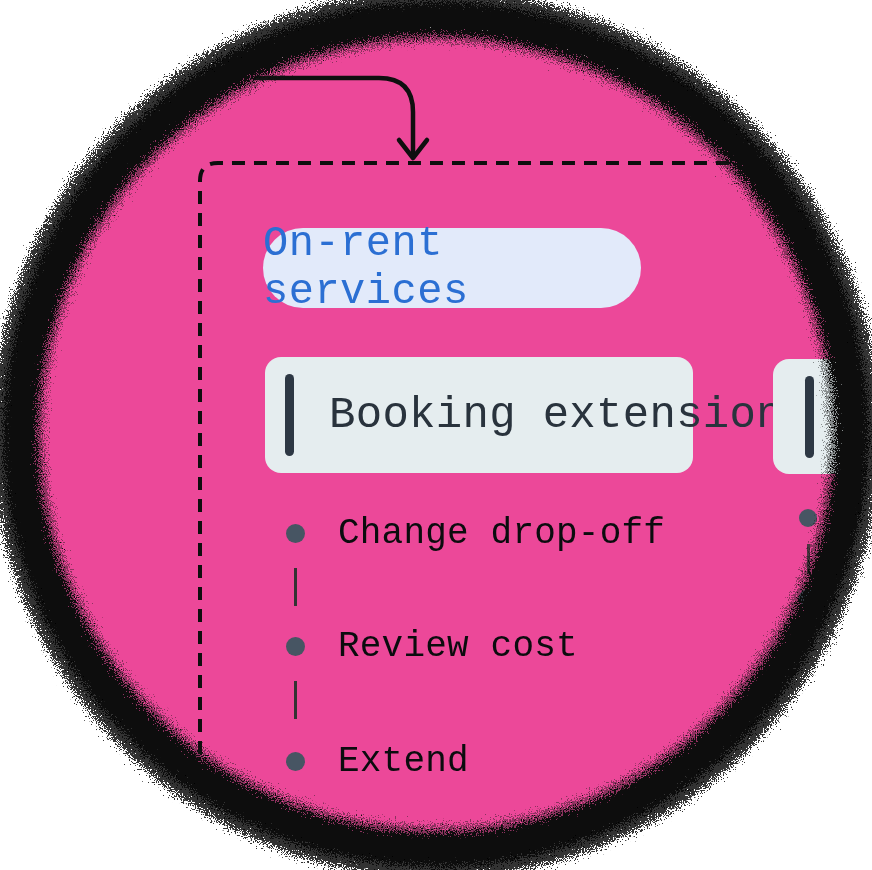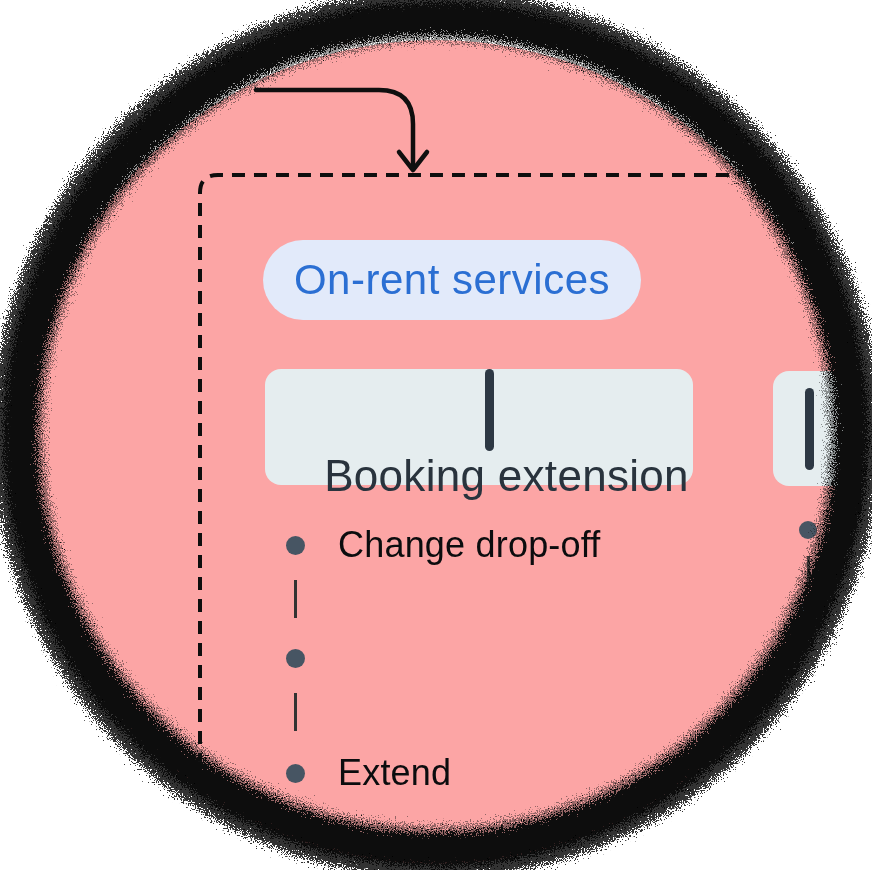--- a/index.html
+++ b/index.html
@@ -6,25 +6,26 @@
   .stage {
     position: relative;
     width: 872px;
     height: 870px;
     overflow: hidden;
     font-family: "Liberation Sans", sans-serif;
   }
   
   .circle {
     position: absolute;
-    left: 24px; top: 40px;
+    left: 24px; top: 28px;
     width: 824px; height: 824px;
     border-radius: 50%;
     overflow: hidden;
-    background: #fca5a5;
+    background: #ec4899;
+    font-family: Liberation Mono, monospace;
   }
   
   .canvas {
     position: absolute;
     left: -24px; top: -22px;
     width: 872px; height: 870px;
   }
   svg.lines {
     position: absolute; left: 0; top: 0;
   }
@@ -46,21 +47,21 @@
   }
   .pill span {
     color: #2b6fd3; font-size: 42px; letter-spacing: 0.5px;
   }
   .card {
     position: absolute;
     background: #e5edef;
     border-radius: 16px;
     display: flex; align-items: center;
   }
-  .card-main { left: 265px; top: 351px; width: 428px; height: 116px; padding-left: 20px; box-sizing: border-box; flex-direction: column; }
+  .card-main { left: 265px; top: 351px; width: 428px; height: 116px; padding-left: 20px; box-sizing: border-box; }
   .card-partial { left: 773px; top: 353px; width: 330px; height: 115px; padding-left: 32px; box-sizing: border-box; }
   .accent-bar {
     width: 9px; height: 82px; border-radius: 5px;
     background: #2d3844; flex: 0 0 auto;
   }
   .card-title {
     margin-left: 35px;
     color: #29333d; font-size: 44px; letter-spacing: 0.3px;
     white-space: nowrap;
   }
@@ -119,20 +120,21 @@
       </div>
 
       <div class="list-item item-1">
         <span class="dot"></span>
         <span class="label">Change drop-off</span>
       </div>
       <div class="connector conn-1"></div>
 
       <div class="list-item item-2">
         <span class="dot"></span>
+        <span class="label">Review cost</span>
       </div>
       <div class="connector conn-2"></div>
 
       <div class="list-item item-3">
         <span class="dot"></span>
         <span class="label">Extend</span>
       </div>
 
       <div class="card card-partial">
         <span class="accent-bar"></span>

